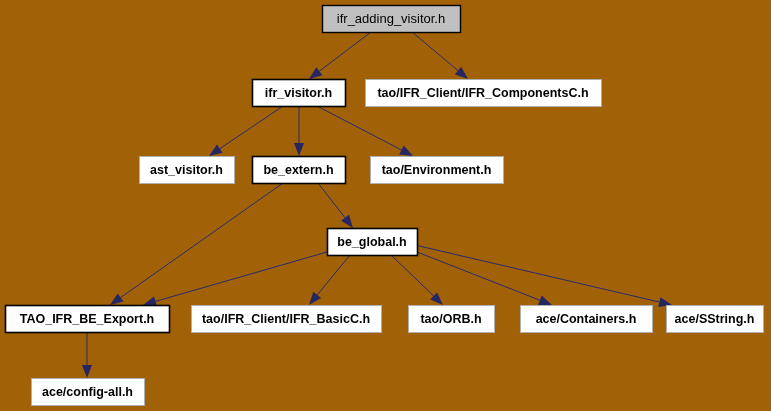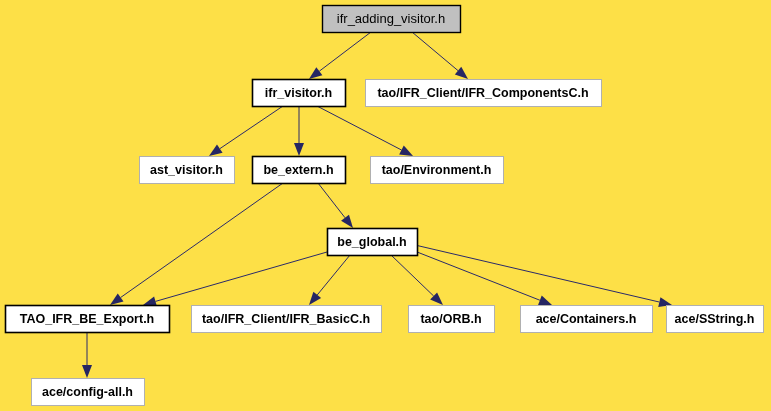--- a/index.html
+++ b/index.html
@@ -7,21 +7,21 @@
     padding: 0;
     background: #ffffff;
   }
   body {
     font-family: "Liberation Sans", sans-serif;
   }
   #graph-root {
     position: relative;
     width: 771px;
     height: 411px;
-    background: #fde047;
+    background: #a16207;
     overflow: hidden;
   }
   #graph-svg {
     position: absolute;
     top: 0;
     left: 0;
     width: 771px;
     height: 411px;
   }
   .node-label {

